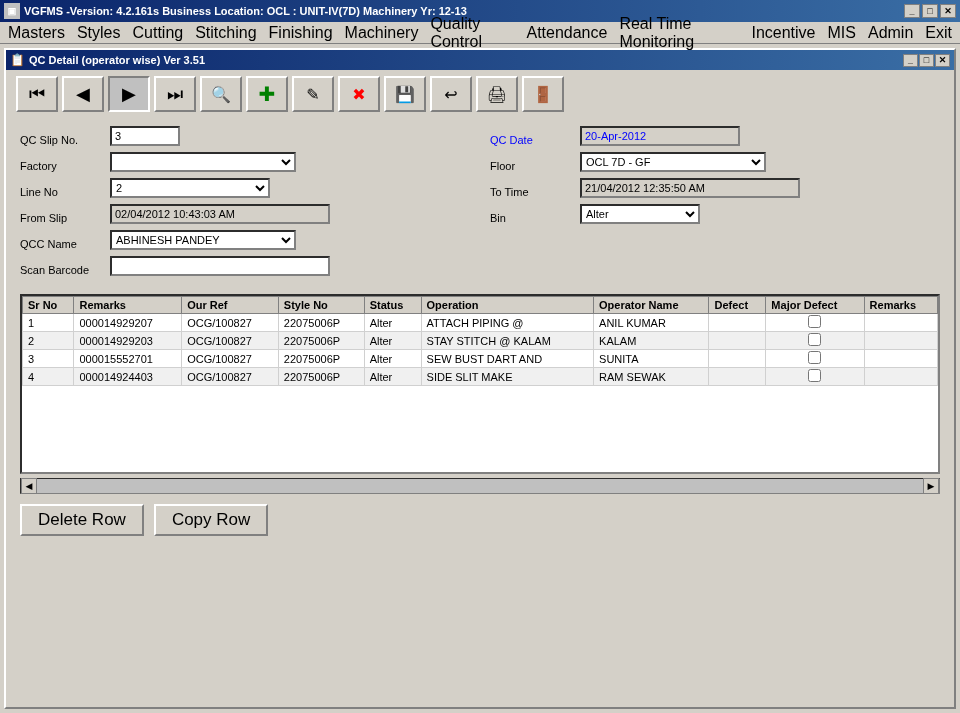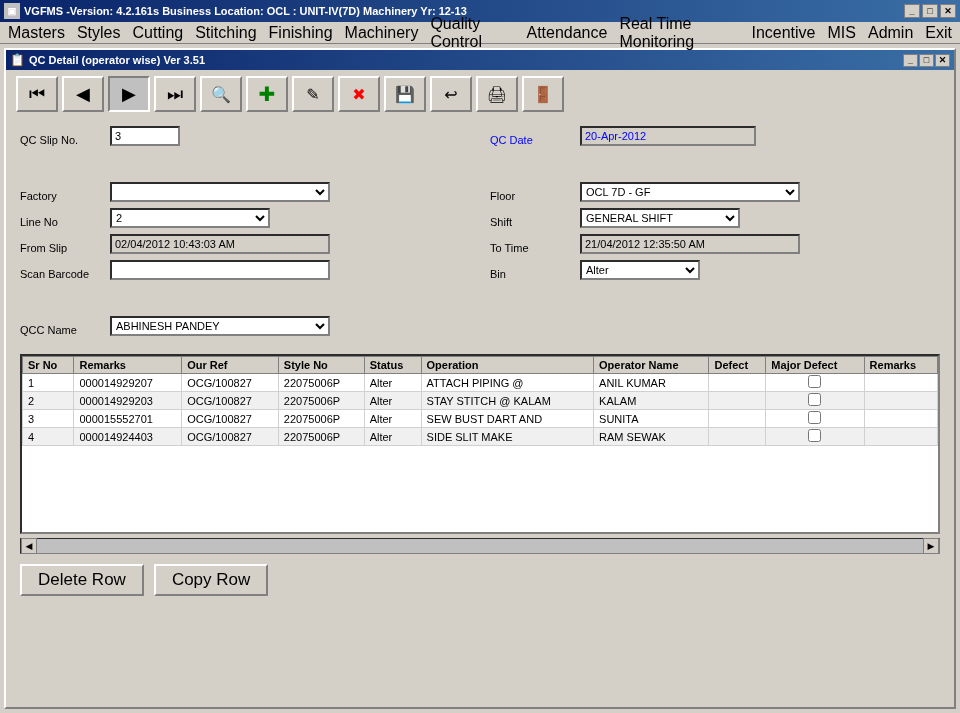--- a/index.html
+++ b/index.html
@@ -151,32 +151,32 @@
     }
     .form-input {
       height: 20px;
       border: 2px inset #808080;
       background: white;
       padding: 0 3px;
       font-size: 11px;
       font-family: inherit;
     }
     .form-input-short { width: 70px; }
-    .form-input-medium { width: 176px; }
+    .form-input-medium { width: 160px; }
     .form-input-long { width: 220px; }
     .form-input-readonly { background: #d4d0c8; }
     .form-select {
       height: 20px;
       border: 2px inset #808080;
       background: white;
       font-size: 11px;
       font-family: inherit;
     }
     .form-select-medium { width: 160px; }
-    .form-select-long { width: 220px; margin-top: 30px; }
+    .form-select-long { width: 186px; }
     .form-select-small { width: 120px; }
 
     .form-col-left {
       display: flex;
       flex-direction: column;
       flex: 1;
     }
     .form-col-right {
       display: flex;
       flex-direction: column;
@@ -365,52 +365,46 @@
             <option>2</option>
           </select>
         </div>
 
         <div class="form-row">
           <span class="form-label">From Slip</span>
           <input type="text" class="form-input form-input-long form-input-readonly" readonly="" value="02/04/2012 10:43:03 AM" style="">
         </div>
 
         <div class="form-row">
-          <span class="form-label">Scan Barcode</span>
-          <input type="text" class="form-input form-input-long" style="">
-        </div>
-
-        <div class="form-row">
           <span class="form-label">QCC Name</span>
           <select class="form-select form-select-long">
             <option>ABHINESH PANDEY</option>
           </select>
         </div>
+
+        <div class="form-row">
+          <span class="form-label">Scan Barcode</span>
+          <input type="text" class="form-input form-input-long" style="">
+        </div>
       </div>
 
       <div class="form-col-right">
 
         <div class="form-row">
           <span class="form-label qc-date-label">QC Date</span>
           <input type="text" class="form-input form-input-medium form-input-blue" style="color: blue; background: rgb(212, 208, 200);" readonly="" value="20-Apr-2012">
         </div>
 
         <div class="form-row">
           <span class="form-label">Floor</span>
           <select class="form-select form-select-long">
             <option>OCL 7D - GF</option>
           </select>
         </div>
 
-        <div class="form-row">
-          <span class="form-label">Shift</span>
-          <select class="form-select form-select-medium">
-            <option>GENERAL SHIFT</option>
-          </select>
-        </div>
 
         <div class="form-row">
           <span class="form-label">To Time</span>
           <input type="text" class="form-input form-input-long form-input-readonly" readonly="" value="21/04/2012 12:35:50 AM" style="">
         </div>
 
         <div class="form-row">
           <span class="form-label">Bin</span>
           <select class="form-select form-select-small">
             <option>Alter</option>

